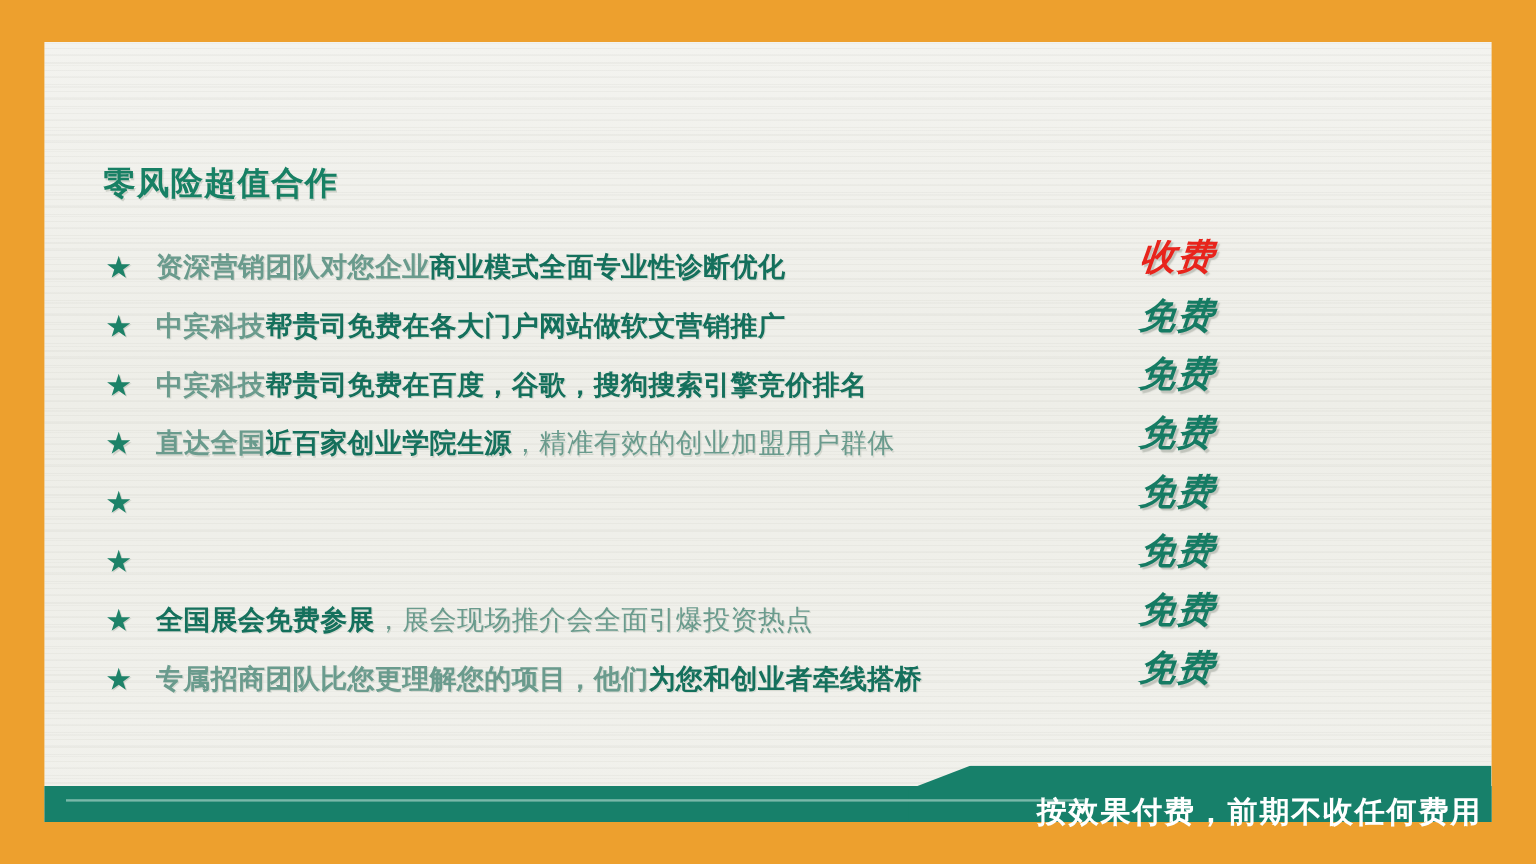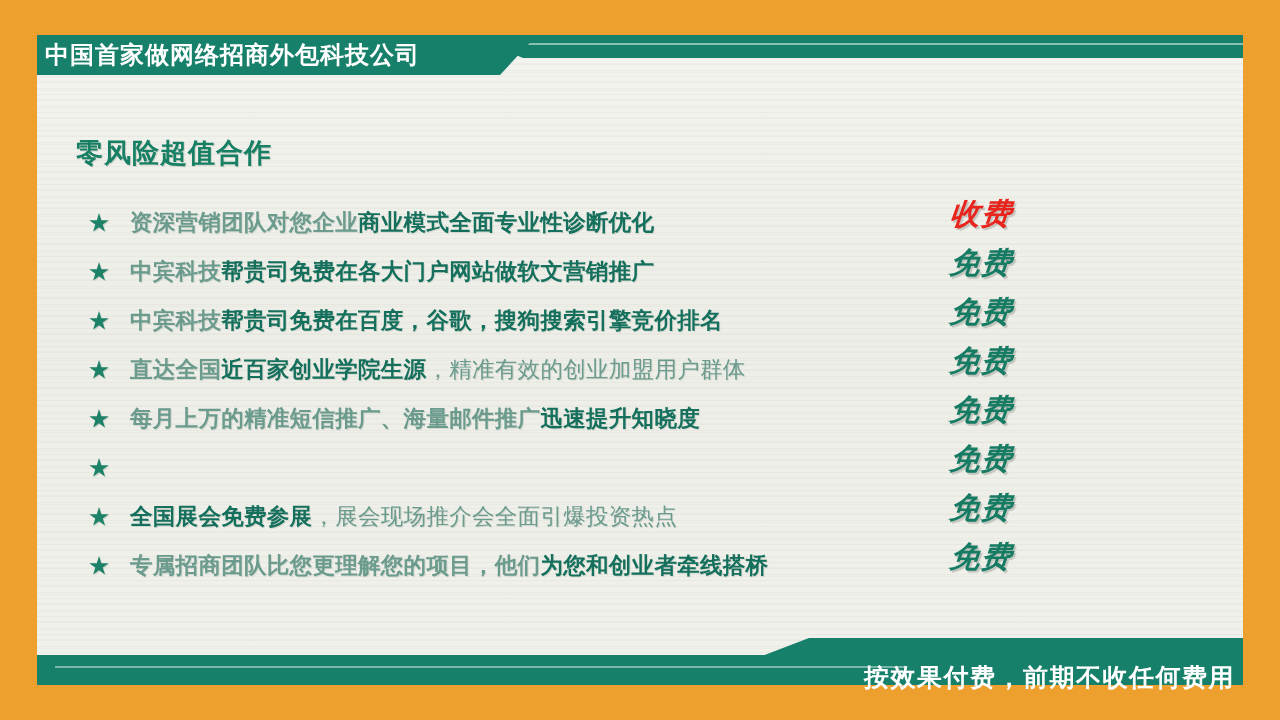--- a/index.html
+++ b/index.html
@@ -96,21 +96,21 @@
     left: 488px;
     top: 8px;
     width: 718px;
     height: 2px;
     background: #88c0b2;
   }
 
   
   .page-title {
     position: absolute;
-    left: 76px;
+    left: 86px;
     top: 135px;
     font-family: "Liberation Sans", "DejaVu Sans", sans-serif;
     font-weight: bold;
     font-size: 27px;
     color: #178064;
     letter-spacing: 1px;
     white-space: nowrap;
     text-shadow: 1px 1px 0 rgba(180,185,175,0.55);
   }
 
@@ -230,27 +230,20 @@
     white-space: nowrap;
   }
 </style>
 </head>
 <body>
 
 <div class="slide">
 
   <div class="canvas"></div>
 
-  <div class="header-bar">
-    <div class="header-strip"></div>
-    <div class="header-hairline"></div>
-    <div class="header-title-block">
-      <div class="header-title-text">中国首家做网络招商外包科技公司</div>
-    </div>
-  </div>
 
   <div class="page-title">零风险超值合作</div>
 
   <div class="list">
 
     <div class="row">
       <span class="star">★</span>
       <span class="row-text">
         <span class="lead">资深营销团队对您企业</span><span class="em">商业模式全面专业性诊断优化</span><span class="tail"></span>
       </span>
@@ -272,23 +265,20 @@
 
     <div class="row">
       <span class="star">★</span>
       <span class="row-text">
         <span class="lead">直达全国</span><span class="em">近百家创业学院生源</span><span class="tail">，精准有效的创业加盟用户群体</span>
       </span>
     </div>
 
     <div class="row">
       <span class="star">★</span>
-      <span class="row-text">
-        <span class="lead">每月上万的精准短信推广、海量邮件推广</span><span class="em">迅速提升知晓度</span><span class="tail"></span>
-      </span>
     </div>
 
     <div class="row">
       <span class="star">★</span>
     </div>
 
     <div class="row">
       <span class="star">★</span>
       <span class="row-text">
         <span class="lead"></span><span class="em">全国展会免费参展</span><span class="tail">，展会现场推介会全面引爆投资热点</span>

